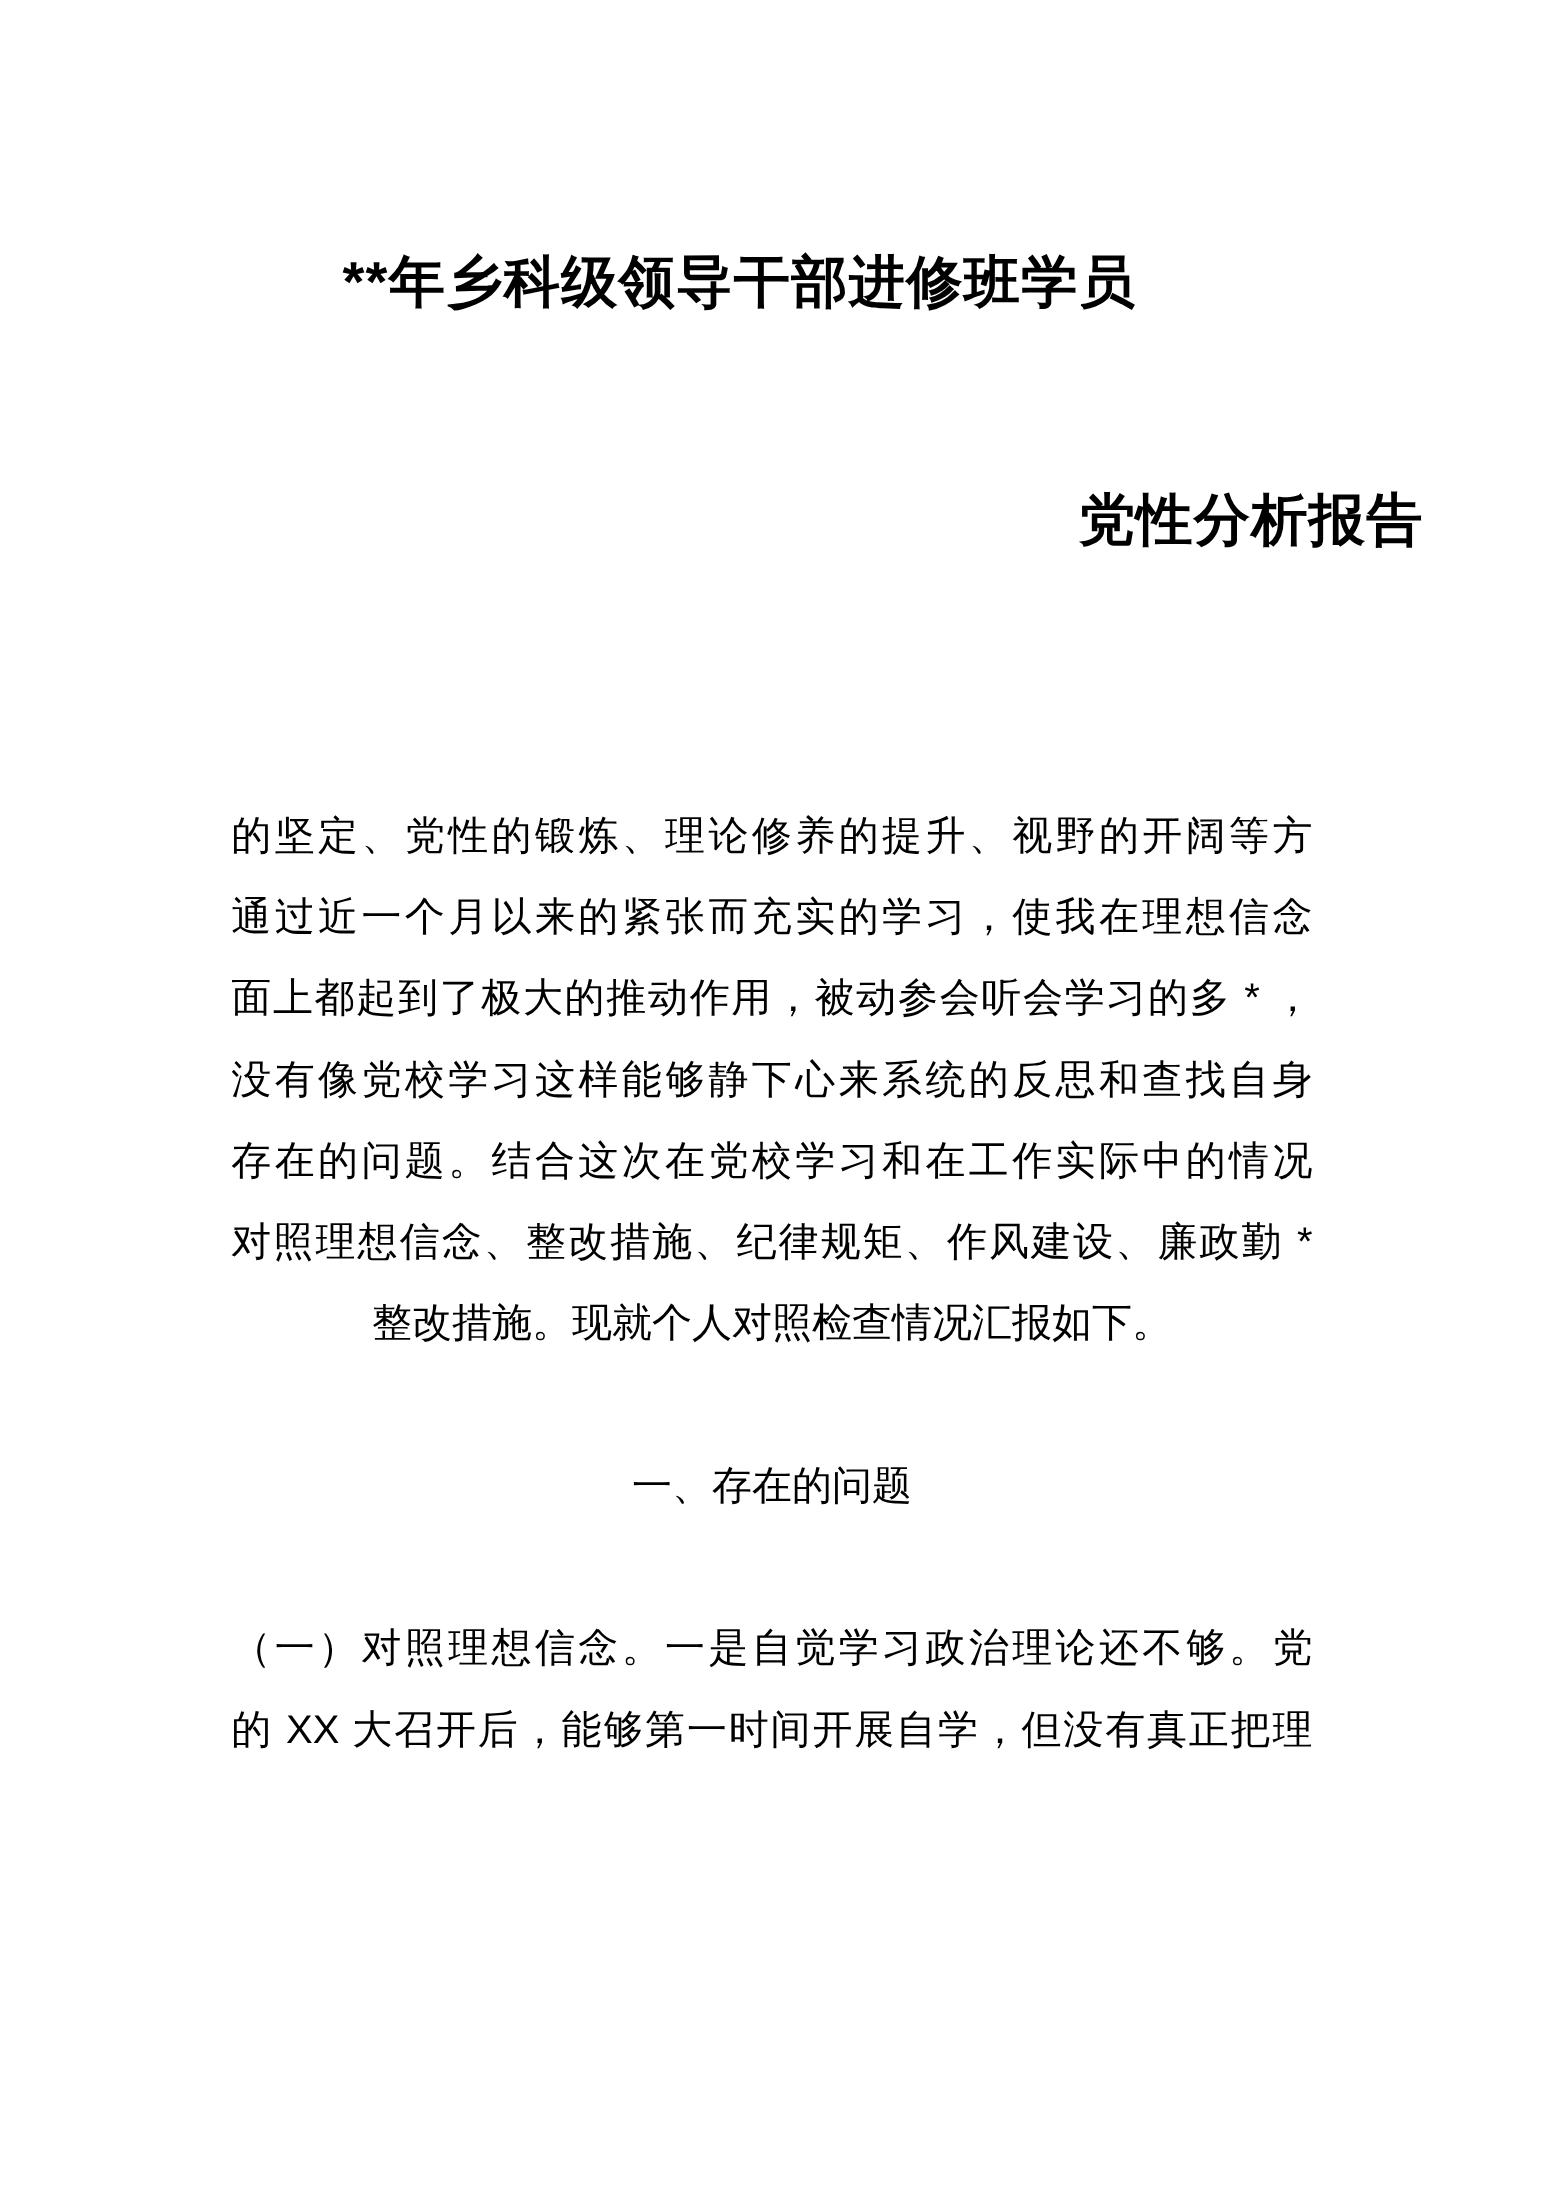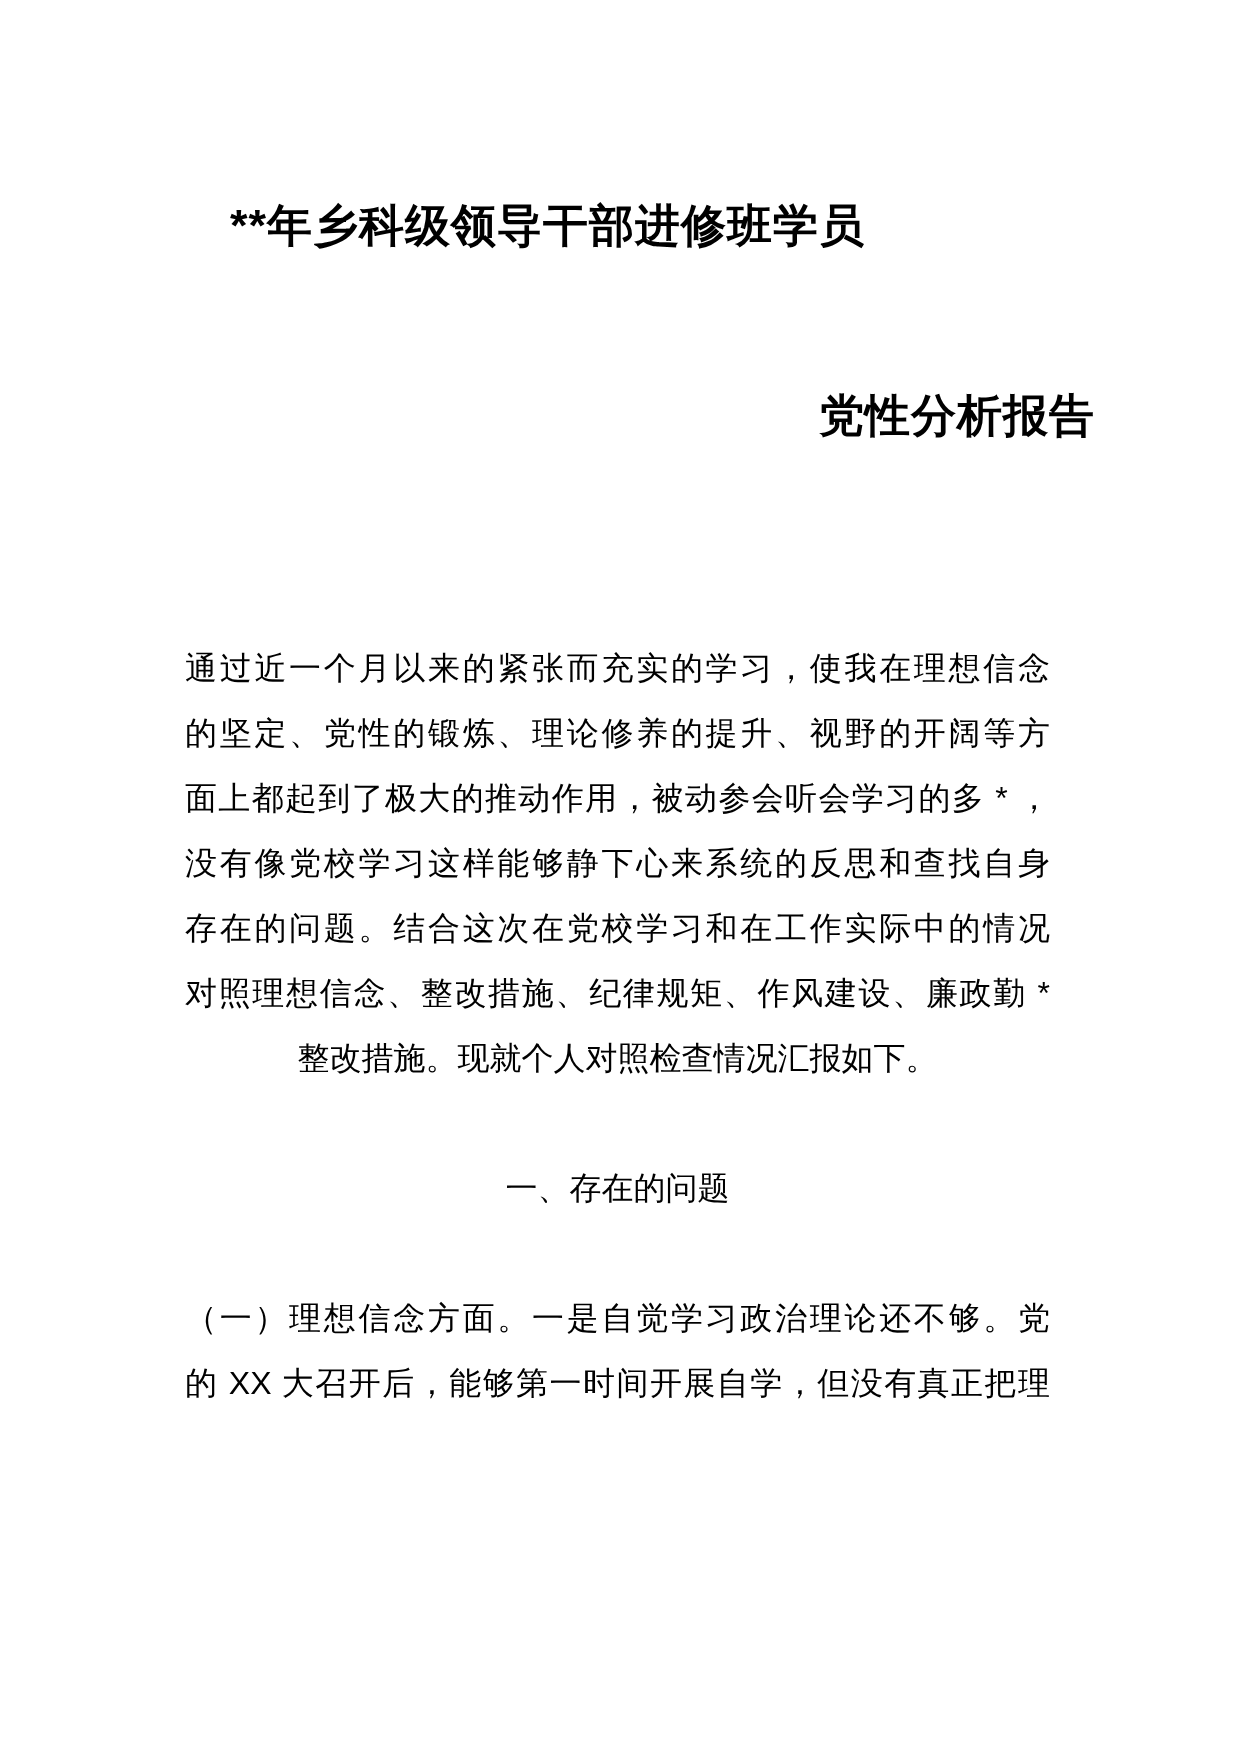--- a/index.html
+++ b/index.html
@@ -22,20 +22,21 @@
   .doc-title {
     position: absolute;
     left: 0;
     width: 1095px;
     text-align: center;
     font-size: 45px;
     line-height: 50px;
     font-weight: 900;
     letter-spacing: 1px;
     white-space: nowrap;
+    padding-left: 44px;
   }
   .doc-title.t1 { top: 201px; }
   .doc-title.t2 { top: 391px; text-align: right; }
   .doc-body {
     position: absolute;
     left: 185px;
     top: 636px;
     width: 865px;
     font-size: 32px;
     font-weight: 400;
@@ -54,31 +55,31 @@
 </head>
 <body>
 
 <div class="page">
 
   <div class="doc-title t1">**年乡科级领导干部进修班学员</div>
 
   <div class="doc-title t2">党性分析报告</div>
 
   <div class="doc-body">
+    <div class="ln j">的坚定、党性的锻炼、理论修养的提升、视野的开阔等方</div>
     <div class="ln j">通过近一个月以来的紧张而充实的学习，使我在理想信念</div>
-    <div class="ln j">的坚定、党性的锻炼、理论修养的提升、视野的开阔等方</div>
     <div class="ln j">面上都起到了极大的推动作用，被动参会听会学习的多 * ，</div>
     <div class="ln j">没有像党校学习这样能够静下心来系统的反思和查找自身</div>
     <div class="ln j">存在的问题。结合这次在党校学习和在工作实际中的情况</div>
     <div class="ln j">对照理想信念、整改措施、纪律规矩、作风建设、廉政勤 *</div>
     <div class="ln">整改措施。现就个人对照检查情况汇报如下。</div>
 
     <div class="sp"></div>
 
     <div class="ln">一、存在的问题</div>
 
     <div class="sp"></div>
 
-    <div class="ln j">（一）理想信念方面。一是自觉学习政治理论还不够。党</div>
+    <div class="ln j">（一）对照理想信念。一是自觉学习政治理论还不够。党</div>
     <div class="ln j">的 XX 大召开后，能够第一时间开展自学，但没有真正把理</div>
   </div>
 
 </div>
 
 </body></html>

